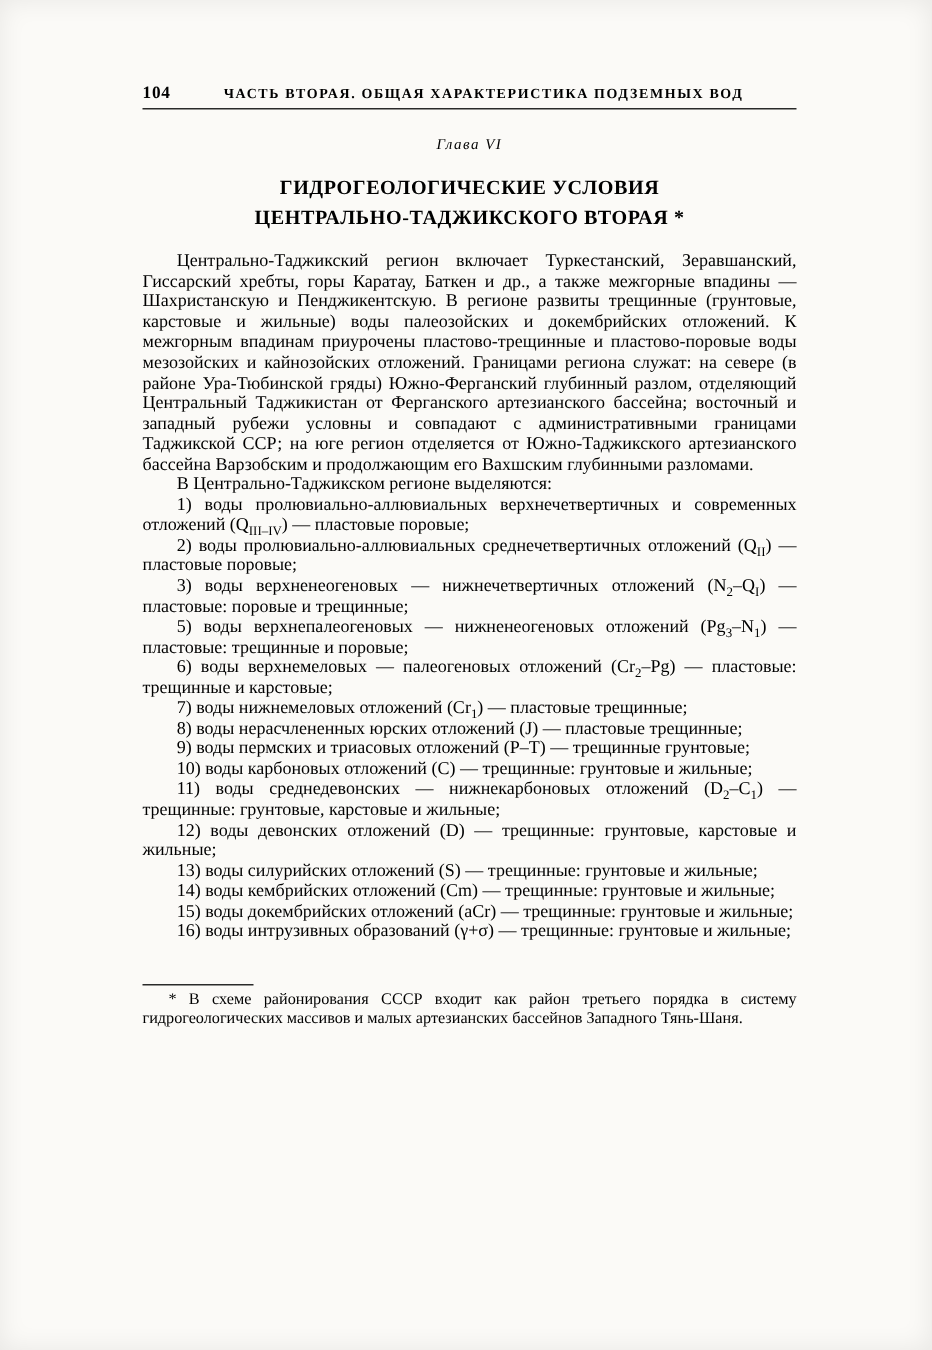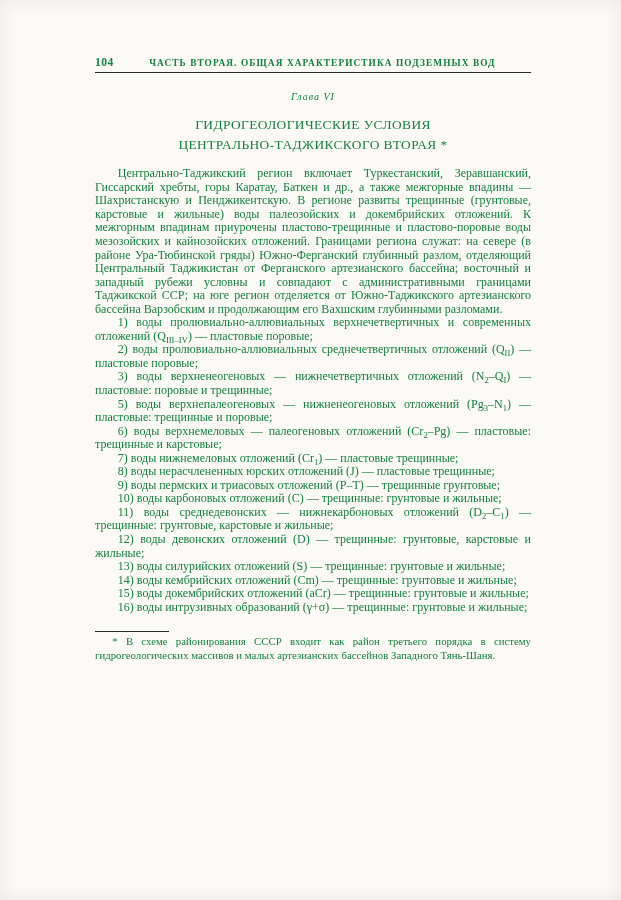--- a/index.html
+++ b/index.html
@@ -7,21 +7,21 @@
     width: 621px;
     height: 900px;
     background: #eceae6;
     font-family: "Liberation Serif", "DejaVu Serif", serif;
   }
   .page {
     width: 621px;
     min-height: 900px;
     box-sizing: border-box;
     background: #fbfaf7;
-    color: #15803d;
+    color: #000000;
     padding: 56px 90px 28px 95px;
     box-shadow: inset 0 0 18px rgba(0,0,0,0.08);
   }
   .running-header {
     display: flex;
     align-items: baseline;
     font-weight: bold;
   }
   .page-number { font-size: 11.5px; letter-spacing: 0.5px; }
   .running-head {
@@ -39,33 +39,33 @@
   .chapter {
     text-align: center;
     font-style: italic;
     font-size: 10px;
     letter-spacing: 1px;
     margin-top: 18px;
   }
   .title {
     text-align: center;
     font-size: 13.4px;
-    font-weight: normal;
+    font-weight: bold;
     letter-spacing: 0.4px;
     line-height: 1.5;
     margin: 13px 0 12px 0;
   }
   .body-text {
     text-align: justify;
     font-size: 12px;
     line-height: 1.13;
   }
   .para { margin: 0; text-indent: 1.9em; }
   .body-text sub { font-size: 0.72em; line-height: 0; }
-  .footnote-block { margin-top: 17px; }
+  .footnote-block { margin-top: 28px; }
   .footnote-rule {
     width: 74px;
     height: 0;
     border-top: 1px solid #2a2a2a;
   }
   .footnote {
     margin: 3px 0 0 0;
     font-size: 10.8px;
     line-height: 1.24;
     text-align: justify;
@@ -85,20 +85,21 @@
 
   <div class="chapter">Глава VI</div>
 
   <h1 class="title">
     <span>ГИДРОГЕОЛОГИЧЕСКИЕ УСЛОВИЯ</span><br>
     <span>ЦЕНТРАЛЬНО-ТАДЖИКСКОГО ВТОРАЯ *</span>
   </h1>
 
   <div class="body-text">
     <p class="para">Центрально-Таджикский регион включает Туркестанский, Зеравшанский, Гиссарский хребты, горы Каратау, Баткен и др., а также межгорные впадины — Шахристанскую и Пенджикентскую. В регионе развиты трещинные (грунтовые, карстовые и жильные) воды палеозойских и докембрийских отложений. К межгорным впадинам приурочены пластово-трещинные и пластово-поровые воды мезозойских и кайнозойских отложений. Границами региона служат: на севере (в районе Ура-Тюбинской гряды) Южно-Ферганский глубинный разлом, отделяющий Центральный Таджикистан от Ферганского артезианского бассейна; восточный и западный рубежи условны и совпадают с административными границами Таджикской ССР; на юге регион отделяется от Южно-Таджикского артезианского бассейна Варзобским и продолжающим его Вахшским глубинными разломами.</p>
+    <p class="para">В Центрально-Таджикском регионе выделяются:</p>
     <div id="list-container">
         <p class="para list-item">1) воды пролювиально-аллювиальных верхнечетвертичных и современных отложений (Q<sub>III–IV</sub>) — пластовые поровые;</p>
         <p class="para list-item">2) воды пролювиально-аллювиальных среднечетвертичных отложений (Q<sub>II</sub>) — пластовые поровые;</p>
         <p class="para list-item">3) воды верхненеогеновых — нижнечетвертичных отложений (N<sub>2</sub>–Q<sub>I</sub>) — пластовые: поровые и трещинные;</p>
         <p class="para list-item">5) воды верхнепалеогеновых — нижненеогеновых отложений (Pg<sub>3</sub>–N<sub>1</sub>) — пластовые: трещинные и поровые;</p>
         <p class="para list-item">6) воды верхнемеловых — палеогеновых отложений (Cr<sub>2</sub>–Pg) — пластовые: трещинные и карстовые;</p>
         <p class="para list-item">7) воды нижнемеловых отложений (Cr<sub>1</sub>) — пластовые трещинные;</p>
         <p class="para list-item">8) воды нерасчлененных юрских отложений (J) — пластовые трещинные;</p>
         <p class="para list-item">9) воды пермских и триасовых отложений (P–T) — трещинные грунтовые;</p>
         <p class="para list-item">10) воды карбоновых отложений (C) — трещинные: грунтовые и жильные;</p>

